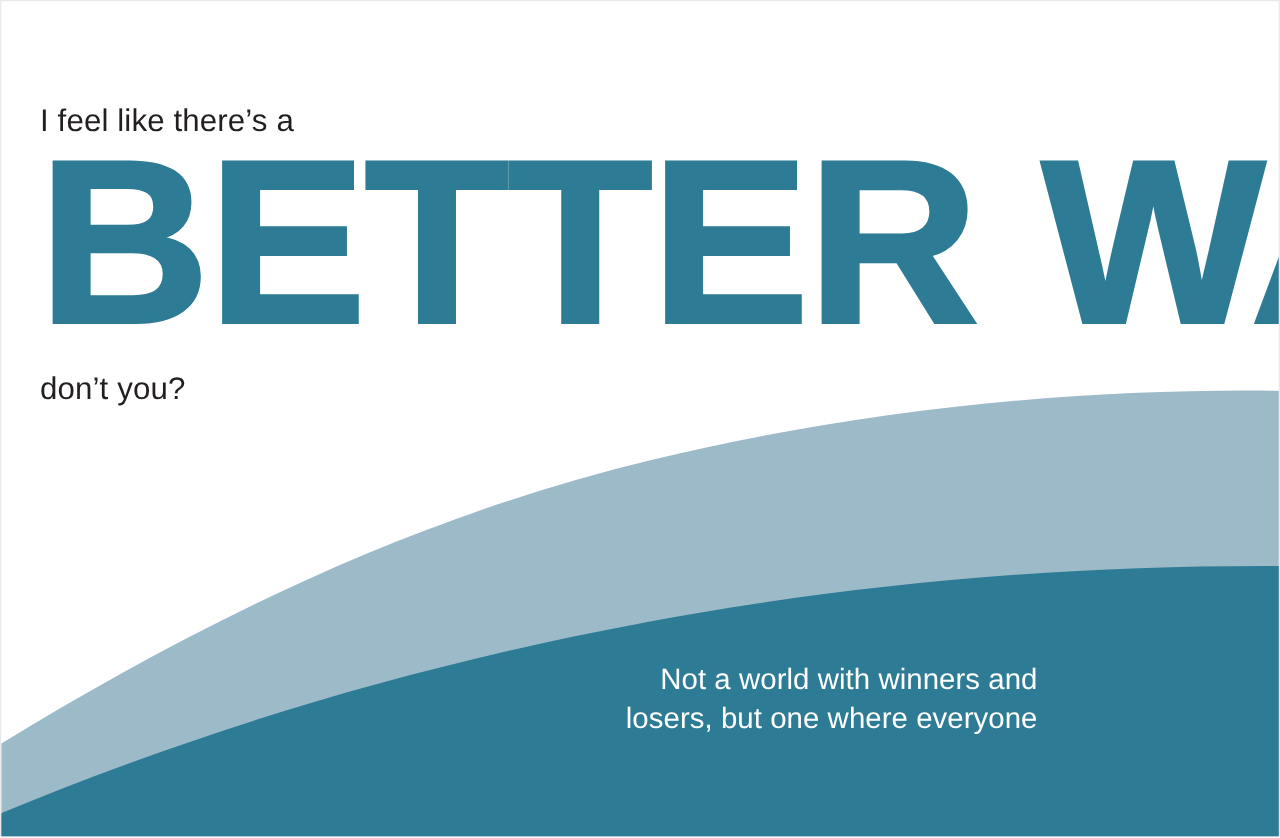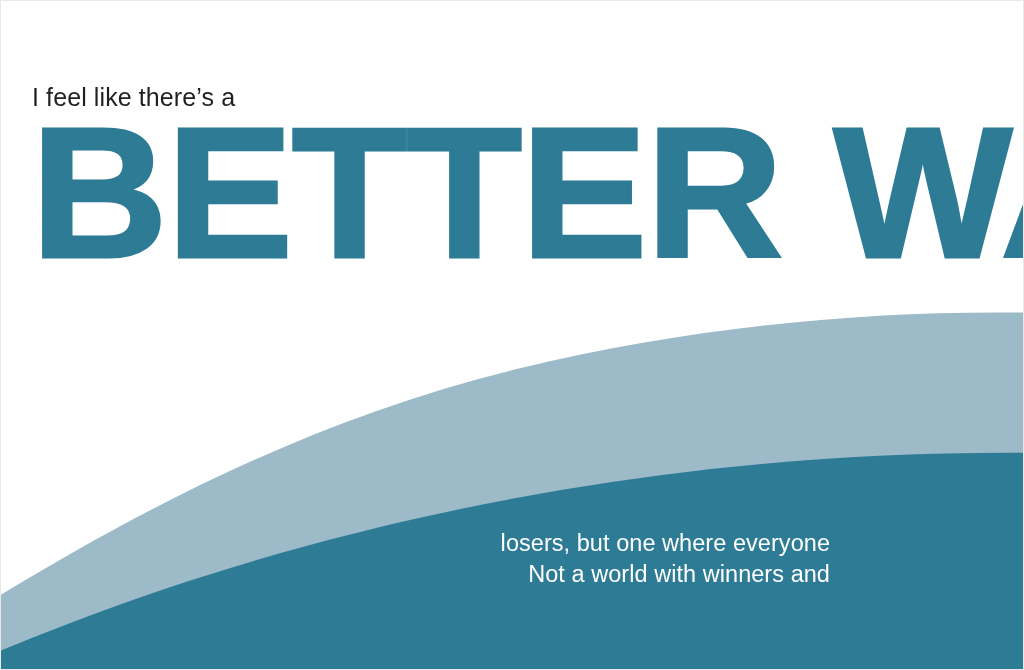--- a/index.html
+++ b/index.html
@@ -127,20 +127,21 @@
 
   <div id="content">
 
     <div class="eyebrow">I feel like there’s a</div>
 
     <div class="headline">
       <span class="headline-text">BETTER WAY</span>
 
     </div>
 
+    <div class="subline">don’t you?</div>
 
     <div class="quote">
+      <span class="quote-line">Not a world with winners and</span>
       <span class="quote-line">losers, but one where everyone</span>
-      <span class="quote-line">Not a world with winners and</span>
     </div>
 
   </div>
 </div>
 
 </body></html>

